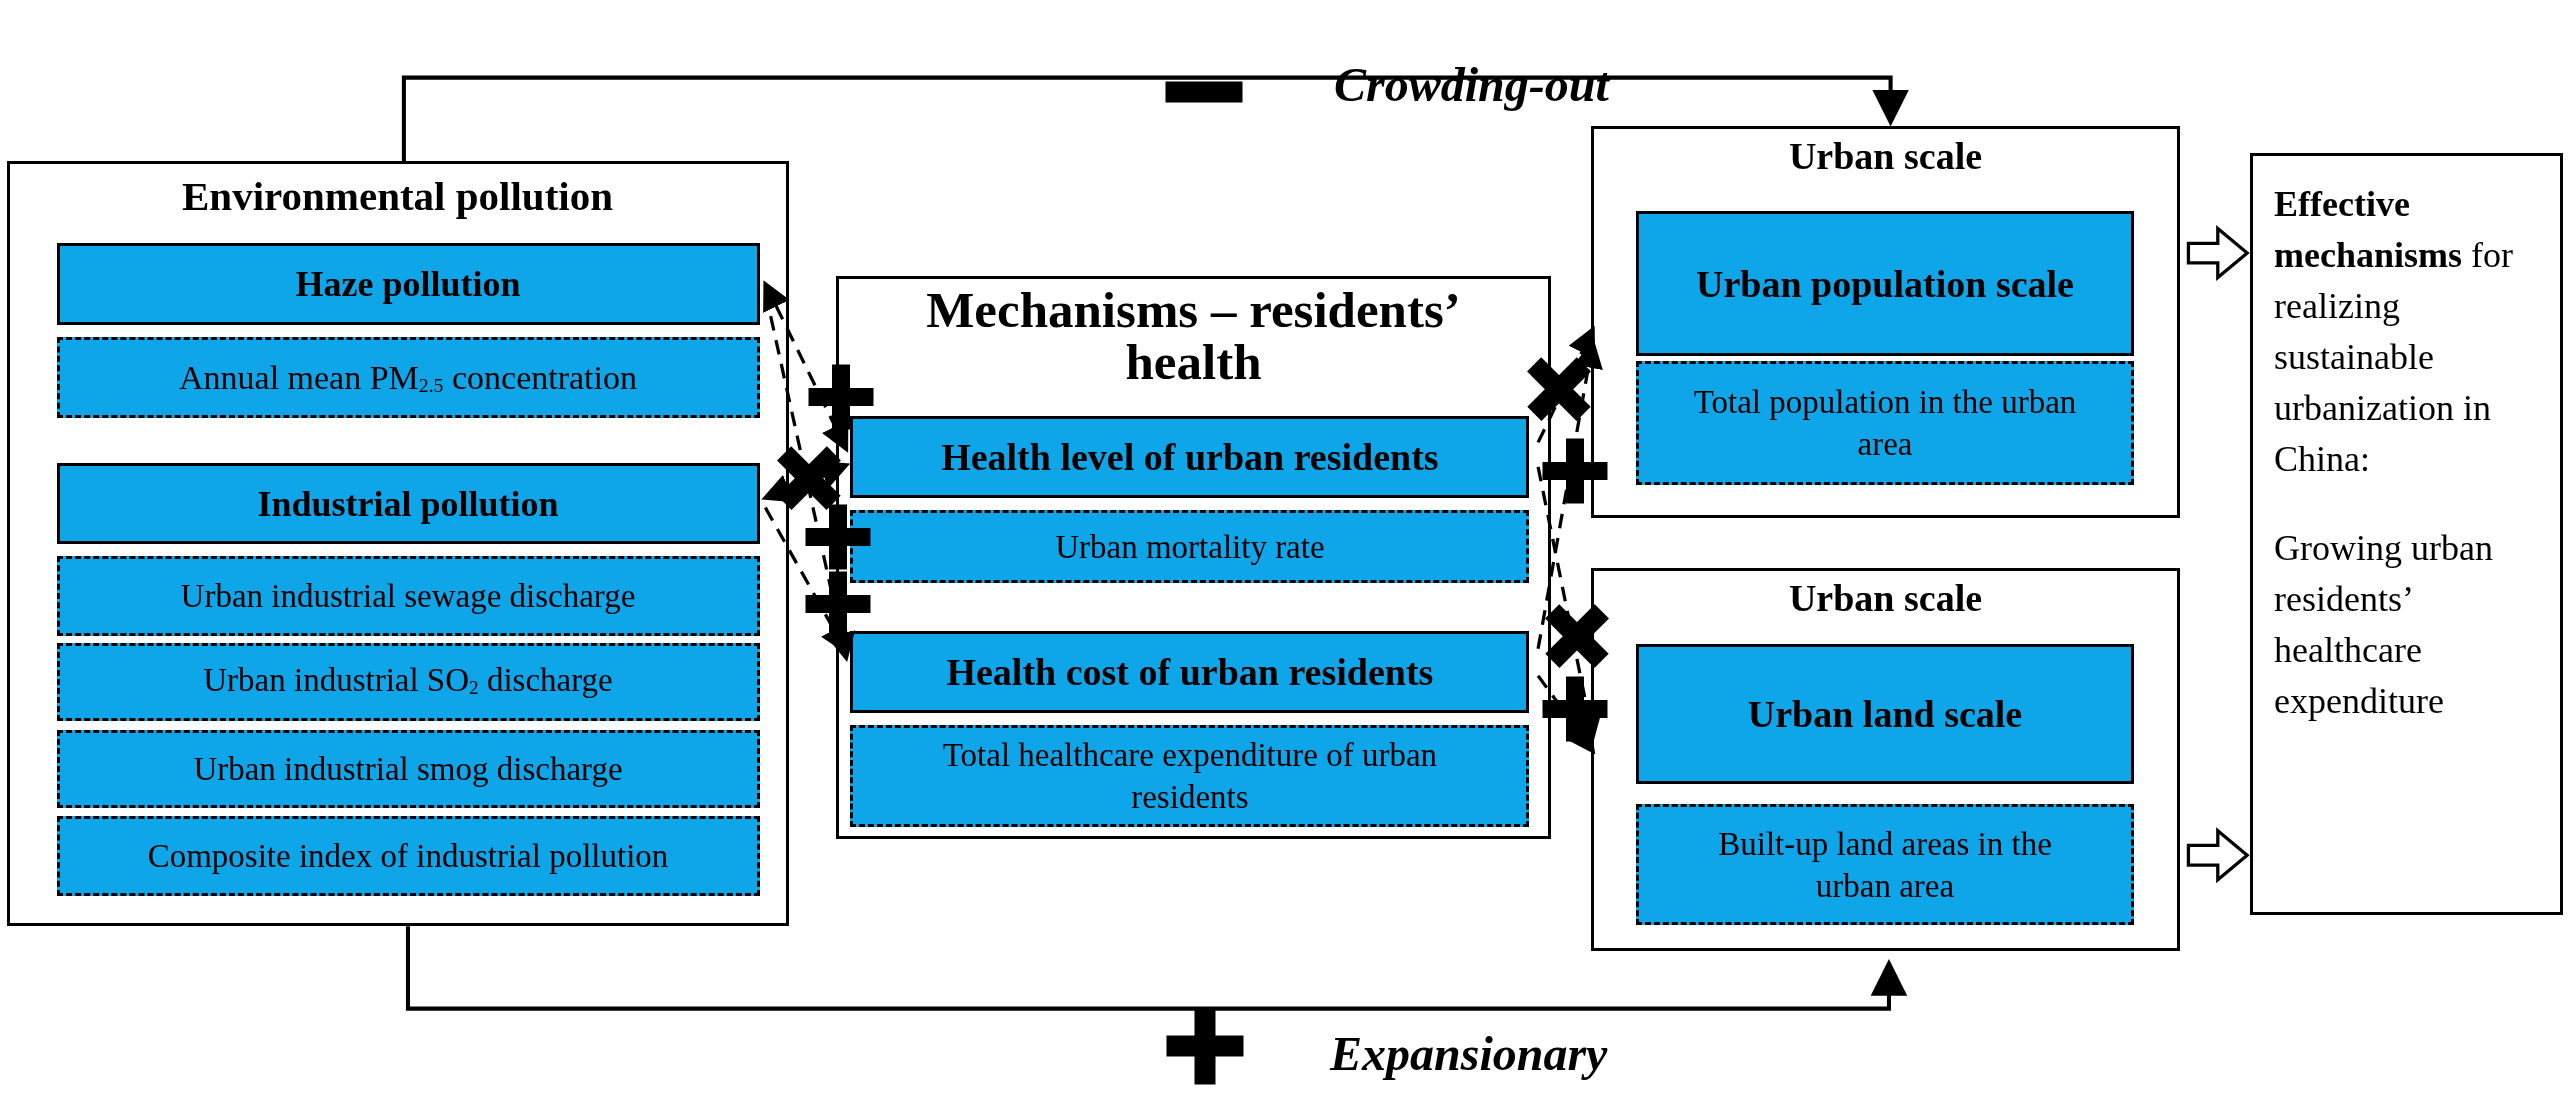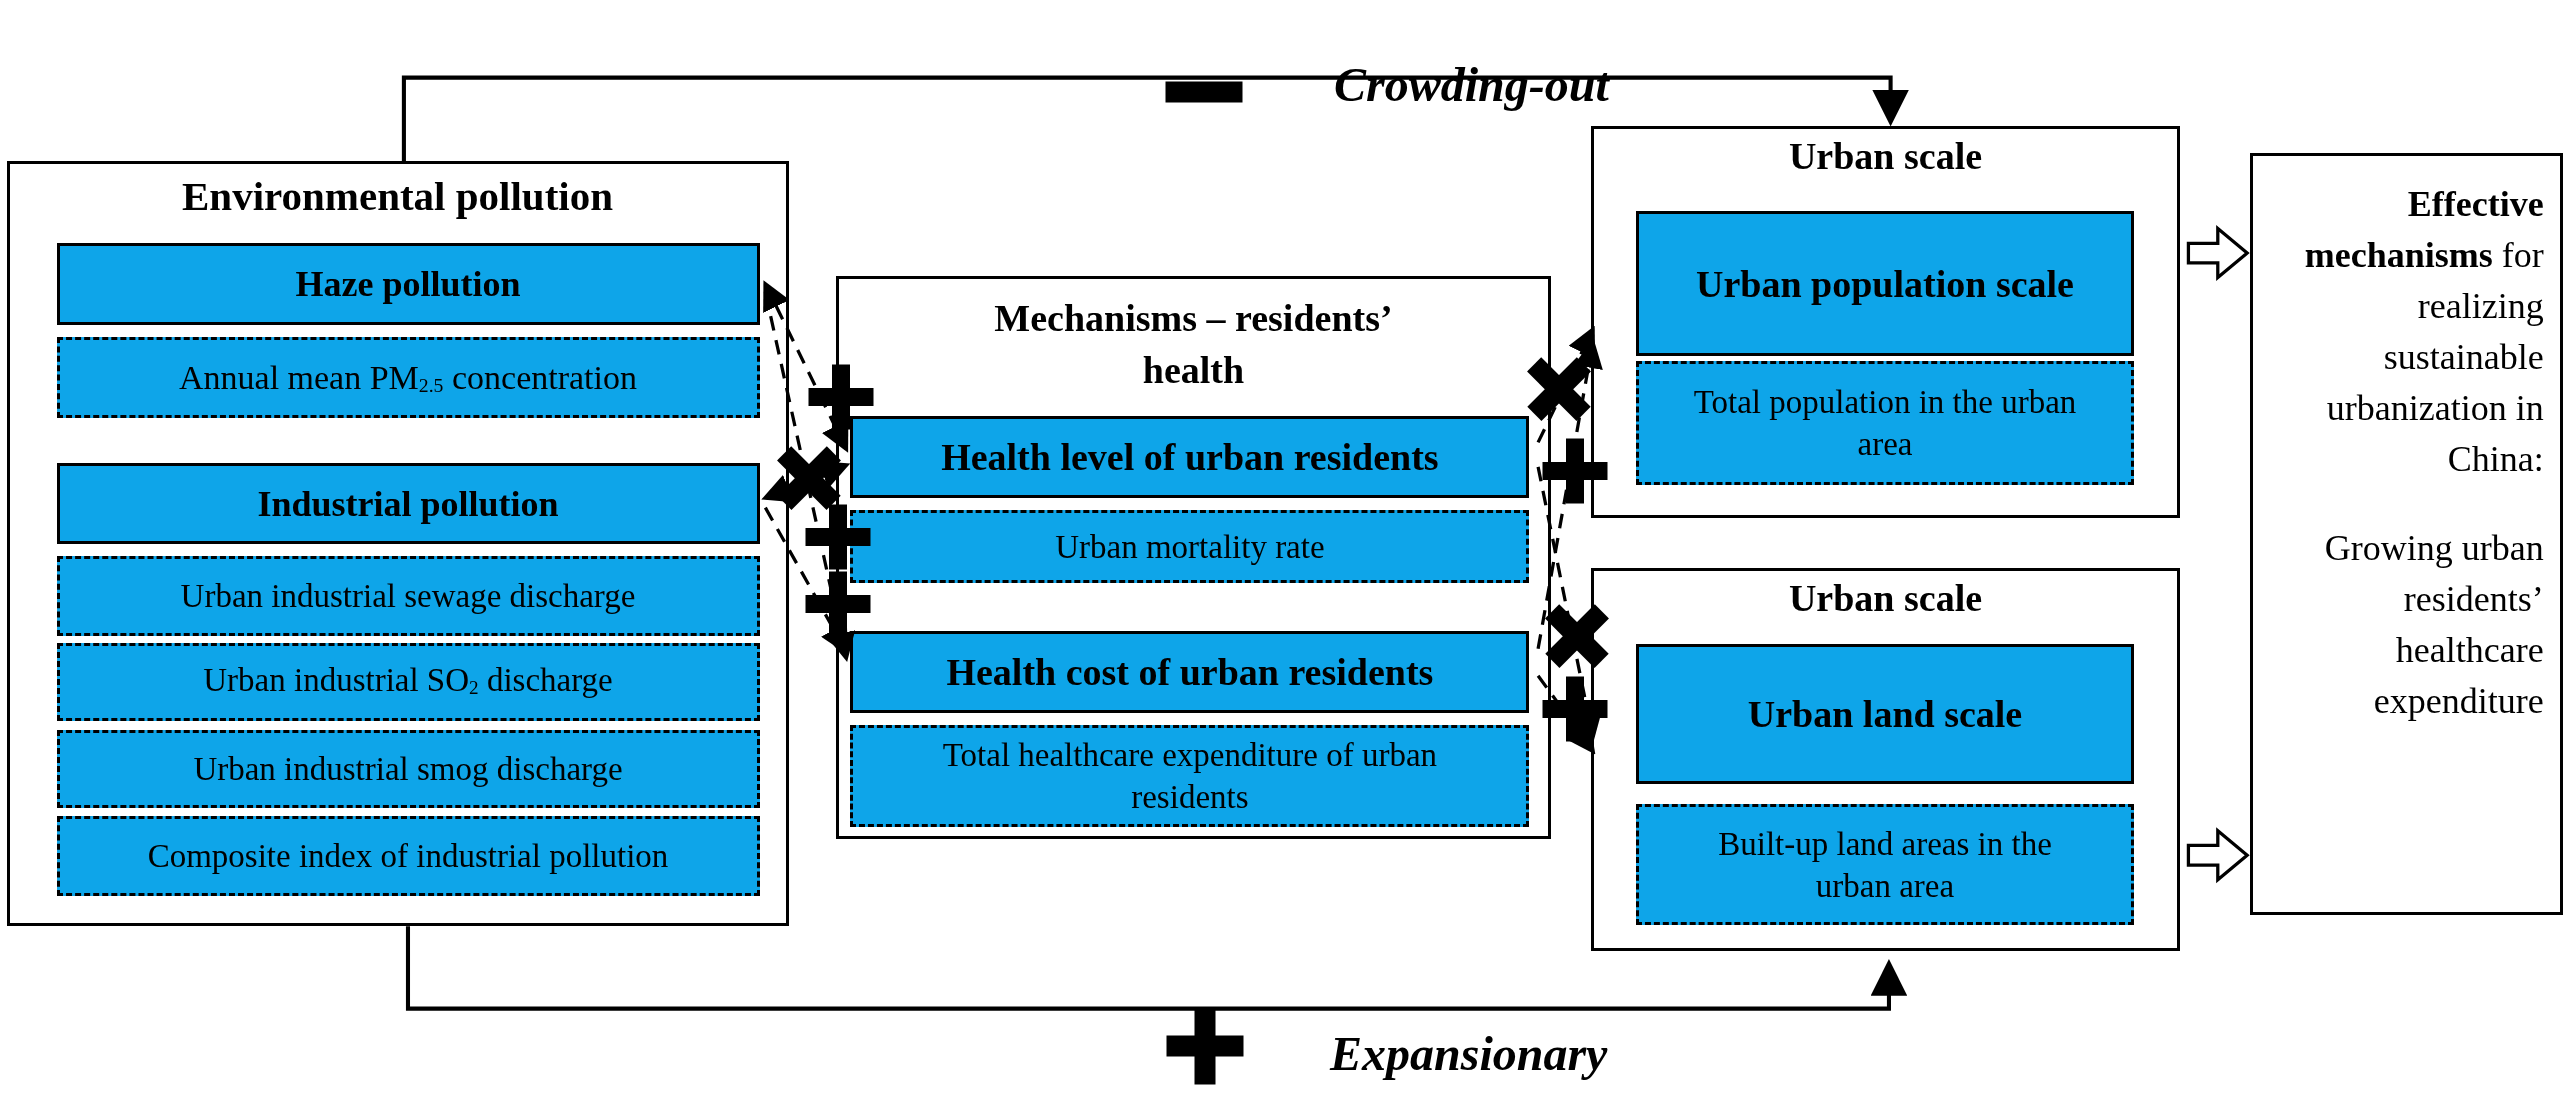--- a/index.html
+++ b/index.html
@@ -14,30 +14,30 @@
   .outer-box{position:absolute;border:3.3px solid #000;background:#fff;box-sizing:border-box;z-index:2;}
   .solid-box,.dashed-box{
     position:absolute;box-sizing:border-box;background:#0ea5e9;
     display:flex;align-items:center;justify-content:center;
     text-align:center;z-index:2;
   }
   .solid-box{border:3.3px solid #000;}
   .dashed-box{border:3.3px dashed #000;}
   .box-title{position:absolute;left:0;right:0;text-align:center;font-weight:bold;z-index:2;}
   .env-title{top:8.2px;font-size:41px;}
-  .mech-title{top:13px;font-size:38px;line-height:52px;}
+  .mech-title{top:5px;font-size:51px;line-height:52px;}
   .urban-title{top:4.9px;font-size:38px;}
   .b42{font-size:36px;font-weight:bold;}
   .b46{font-size:38px;font-weight:bold;line-height:62px;}
   .t40{font-size:33px;line-height:42px;}
   .t42{font-size:34px;}
   .sub{font-size:0.58em;position:relative;top:0.18em;}
   .outcome{
     position:absolute;box-sizing:border-box;border:3.3px solid #000;background:#fff;
-    padding:23px 16.3px 0 21px;font-size:36px;line-height:51px;text-align:right;z-index:2;
+    padding:23px 16.3px 0 21px;font-size:36px;line-height:51px;text-align:left;z-index:2;
   }
   .outcome .bold{font-weight:bold;}
   .outcome .para2{margin-top:38px;}
   .legend-label{
     position:absolute;font-size:48px;font-style:italic;font-weight:bold;
     white-space:nowrap;z-index:4;
   }
   
   .sym{position:absolute;width:0;height:0;z-index:6;}
   .sym::before,.sym::after{content:"";position:absolute;left:0;top:0;background:#000;}

